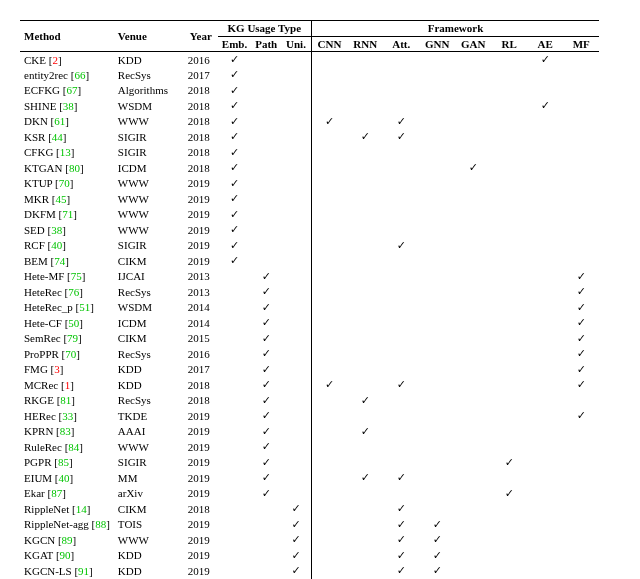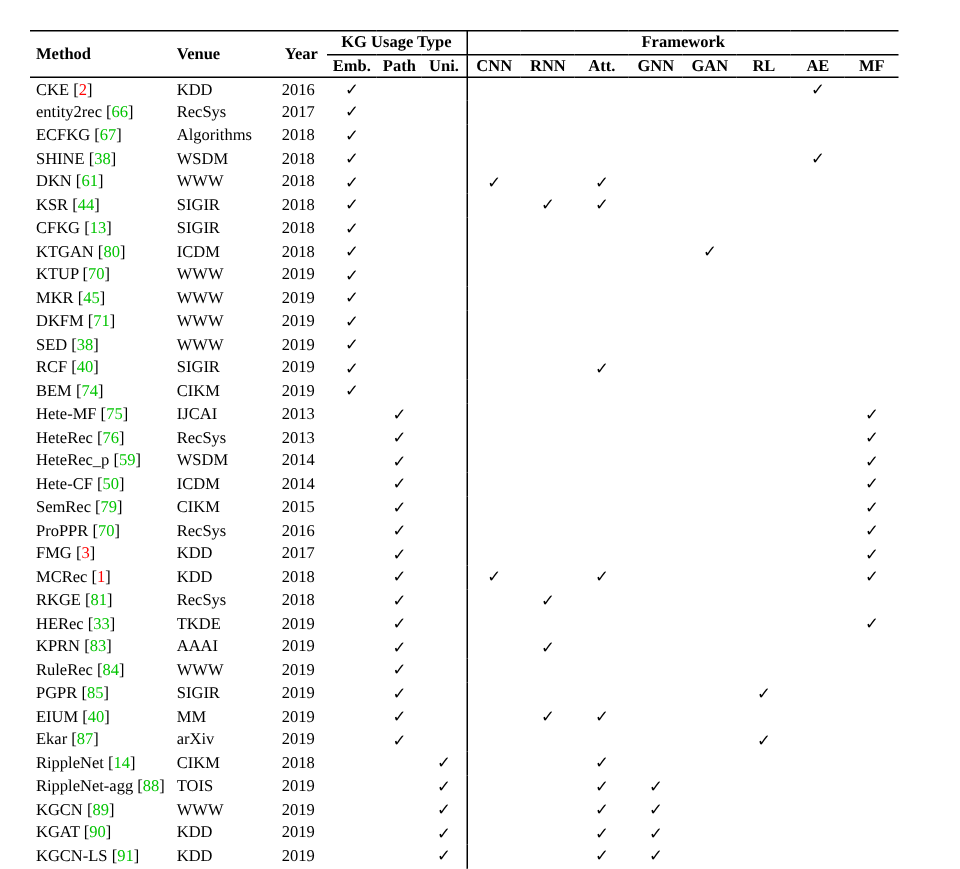--- a/index.html
+++ b/index.html
@@ -340,21 +340,21 @@
         <td class=""></td>
         <td class=""></td>
         <td class=""></td>
         <td class=""></td>
         <td class=""></td>
         <td class=""></td>
         <td class=""></td>
         <td class="">✓</td>
       </tr>
       <tr>
-        <td class="text ">HeteRec_p [<span class="cite">59</span>]</td>
+        <td class="text ">HeteRec_p [<span class="cite">51</span>]</td>
         <td class="text ">WSDM</td>
         <td class="text ">2014</td>
         <td class=""></td>
         <td class="">✓</td>
         <td class=" vsep-r"></td>
         <td class=""></td>
         <td class=""></td>
         <td class=""></td>
         <td class=""></td>
         <td class=""></td>

